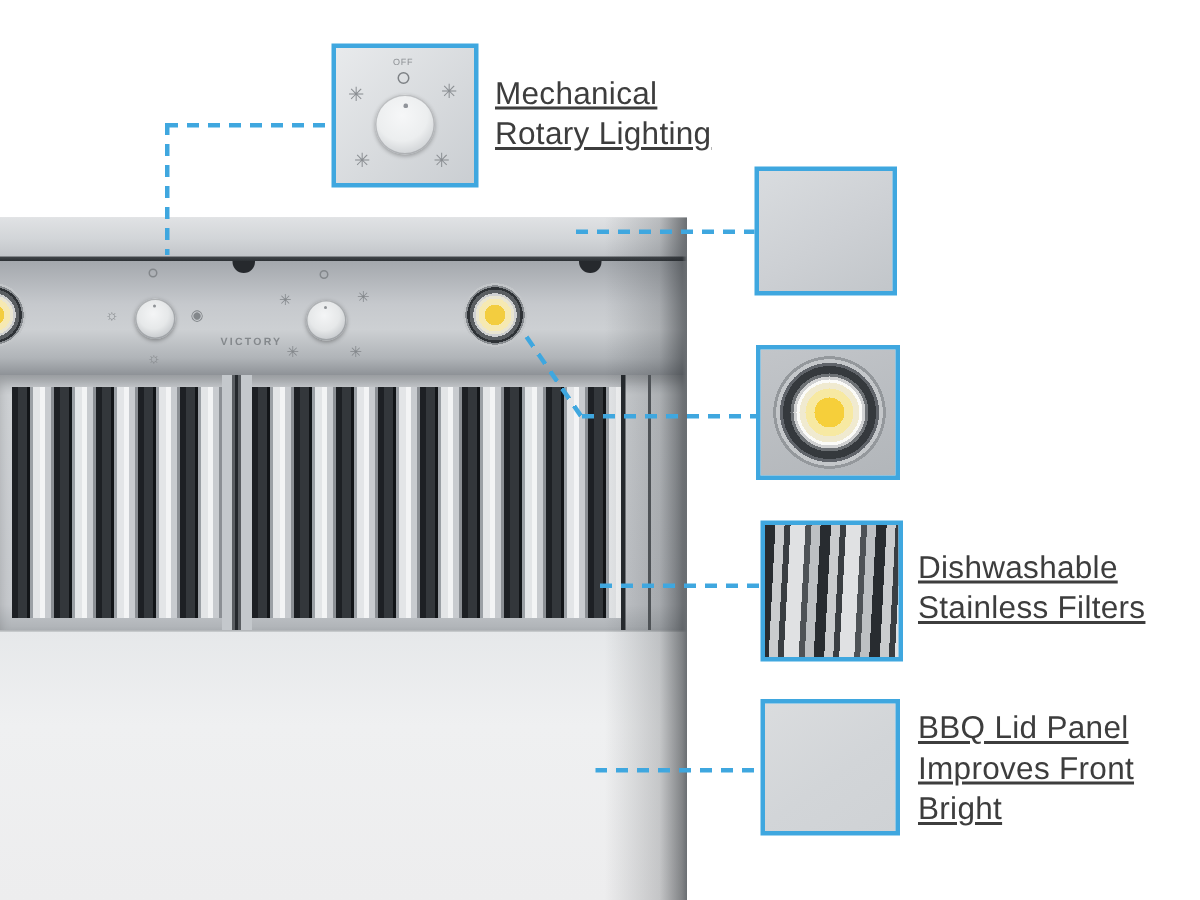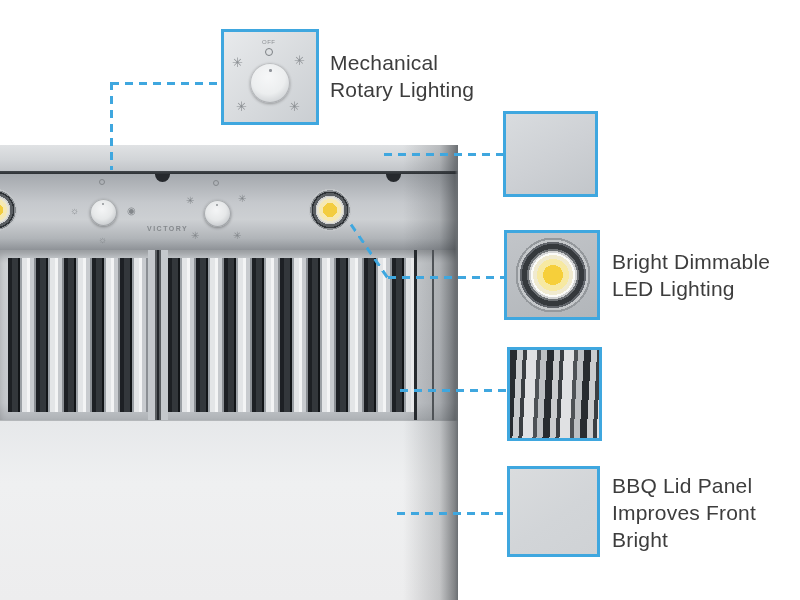--- a/index.html
+++ b/index.html
@@ -109,21 +109,21 @@
     background:repeating-linear-gradient(90deg, var(--accent) 0 8px, rgba(0,0,0,0) 8px 14px); }
   .c1h { left:111px; top:82px; width:110px; }
   .c1v { left:110px; top:82px; height:88px; }
   .c2  { left:384px; top:153px; width:119px; }
   .c3d { left:351px; top:223px; width:65px; transform:rotate(55.5deg); }
   .c3h { left:388px; top:276px; width:116px; }
   .c4  { left:400px; top:389px; width:107px; }
   .c5  { left:397px; top:512px; width:110px; }
 
   
-  .label { position:absolute; color:#3d3d3d; font-size:21px; line-height:27px; letter-spacing:0.2px; }
+  .label { position:absolute; color:#3d3d3d; font-size:21px; line-height:27px; letter-spacing:0.2px;text-decoration:underline; }
   .label span { display:block; }
   .t1 { left:330px; top:49px; }
   .t2 { left:612px; top:127px; }
   .t3 { left:612px; top:248px; }
   .t4 { left:612px; top:365px; }
   .t5 { left:612px; top:472px; }
 </style>
 </head>
 <body>
 
@@ -199,23 +199,23 @@
   </div>
 
   <div class="cbox b4"></div>
 
   <div class="cbox b5"></div>
 
   <div class="label t1">
     <span>Mechanical</span>
     <span>Rotary Lighting</span>
   </div>
-  <div class="label t3">
-    <span>Bright Dimmable</span>
-    <span>LED Lighting</span>
+  <div class="label t4">
+    <span>Dishwashable</span>
+    <span>Stainless Filters</span>
   </div>
   <div class="label t5">
     <span>BBQ Lid Panel</span>
     <span>Improves Front</span>
     <span>Bright</span>
   </div>
 
 </div>
 
 </body></html>

